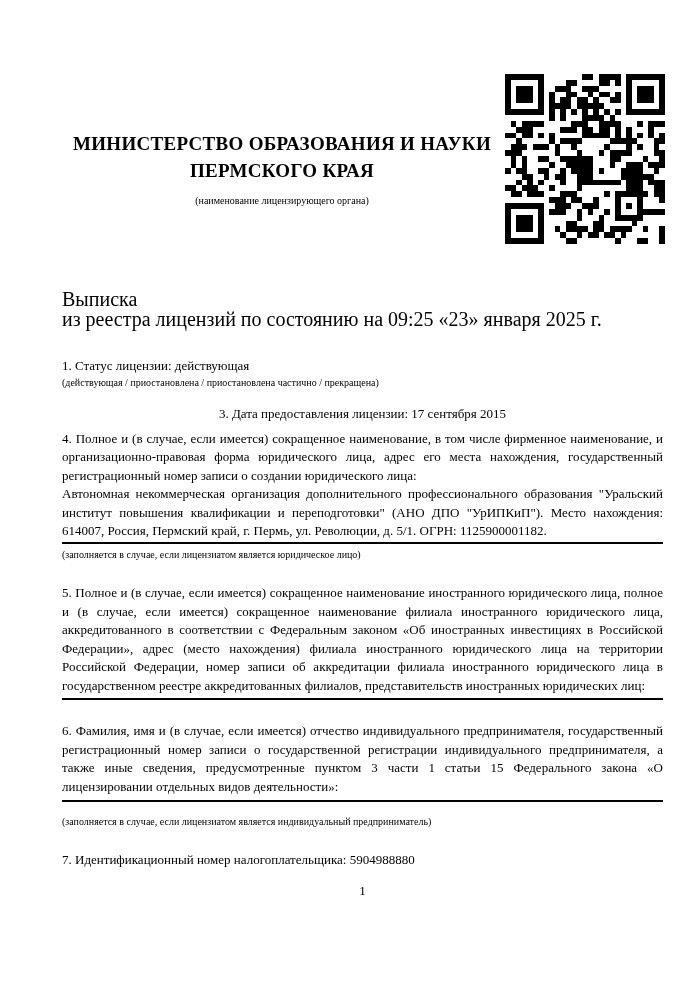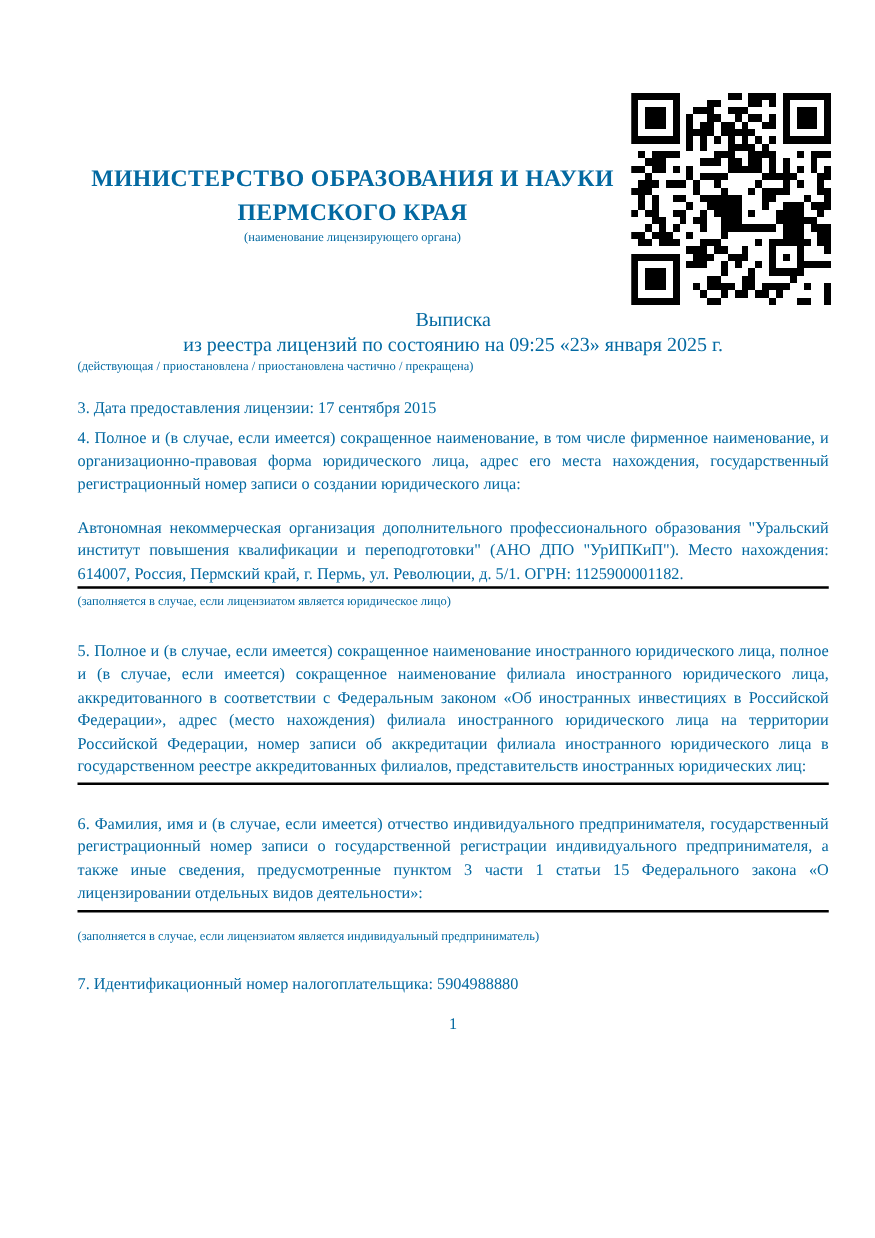--- a/index.html
+++ b/index.html
@@ -1,21 +1,21 @@
 <!DOCTYPE html>
 <html><head>
 <meta charset="utf-8">
 <style>
   html, body { margin: 0; padding: 0; background: #ffffff; }
   .page {
     position: relative;
     width: 700px;
     height: 990px;
     background: #ffffff;
-    color: #0369a1;
+    color: #000000;
     font-family: "Liberation Serif", "DejaVu Serif", serif;
     overflow: hidden;
   }
   .content {
     position: absolute;
     left: 62px;
     top: 0;
     width: 601px;
   }
   .org {
@@ -25,45 +25,44 @@
   }
   .org-line {
     font-weight: bold;
     font-size: 19px;
     line-height: 27px;
     letter-spacing: 0.3px;
   }
   .org-caption {
     font-size: 10px;
     line-height: 12px;
-    margin-top: 1px;
+    margin-top: 11px;
   }
   .title-wrap {
-    margin-top: 50px;
-    text-align: center;
-    font-size: 16px;
+    margin-top: 82px;
+    font-size: 20px;
     line-height: 20px;
   }
   .item {
     font-size: 13px;
     line-height: 18.5px;
   }
-  .para { text-align: justify; margin-top: 16px; }
+  .para { text-align: justify; }
   .fnote {
     font-size: 10px;
     line-height: 14.5px;
     text-align: left;
   }
   .rule {
     border-top: 2px solid #000000;
     height: 0;
   }
   .mt-i1 { margin-top: 28px; }
   .mt-i2 { margin-top: 17px; }
-  .mt-i3 { margin-top: 15px; }
+  .mt-i3 { margin-top: 15px; text-align: center; }
   .mt-i4 { margin-top: 6px; }
   .mt-r4 { margin-top: 1px; }
   .mt-f4 { margin-top: 4px; }
   .mt-i5 { margin-top: 22px; }
   .mt-r5 { margin-top: 3px; }
   .mt-f5 { margin-top: 7px; }
   .mt-i6 { margin-top: 22px; }
   .mt-r6 { margin-top: 4px; }
   .mt-f6 { margin-top: 13px; }
   .mt-i7 { margin-top: 21px; }
@@ -507,20 +506,21 @@
       <div class="org-line">МИНИСТЕРСТВО ОБРАЗОВАНИЯ И НАУКИ</div>
       <div class="org-line">ПЕРМСКОГО КРАЯ</div>
       <div class="org-caption">(наименование лицензирующего органа)</div>
     </div>
 
     <div class="title-wrap">
       <div>Выписка</div>
       <div>из реестра лицензий по состоянию на 09:25 «23» января 2025 г.</div>
     </div>
 
+    <div class="item mt-i1">1. Статус лицензии: действующая</div>
     <div class="fnote">(действующая / приостановлена / приостановлена частично / прекращена)</div>
 
 
     <div class="item mt-i3">3. Дата предоставления лицензии: 17 сентября 2015</div>
 
     <div class="item para mt-i4"><span>4. Полное и (в случае, если имеется) сокращенное наименование, в том числе фирменное наименование, и организационно-правовая форма юридического лица, адрес его места нахождения, государственный регистрационный номер записи о создании юридического лица:</span></div>
     <div class="item para">Автономная некоммерческая организация дополнительного профессионального образования "Уральский институт повышения квалификации и переподготовки" (АНО ДПО "УрИПКиП"). Место нахождения: 614007, Россия, Пермский край, г. Пермь, ул. Революции, д. 5/1. ОГРН: 1125900001182.</div>
     <div class="rule mt-r4"></div>
     <div class="fnote mt-f4">(заполняется в случае, если лицензиатом является юридическое лицо)</div>
 

